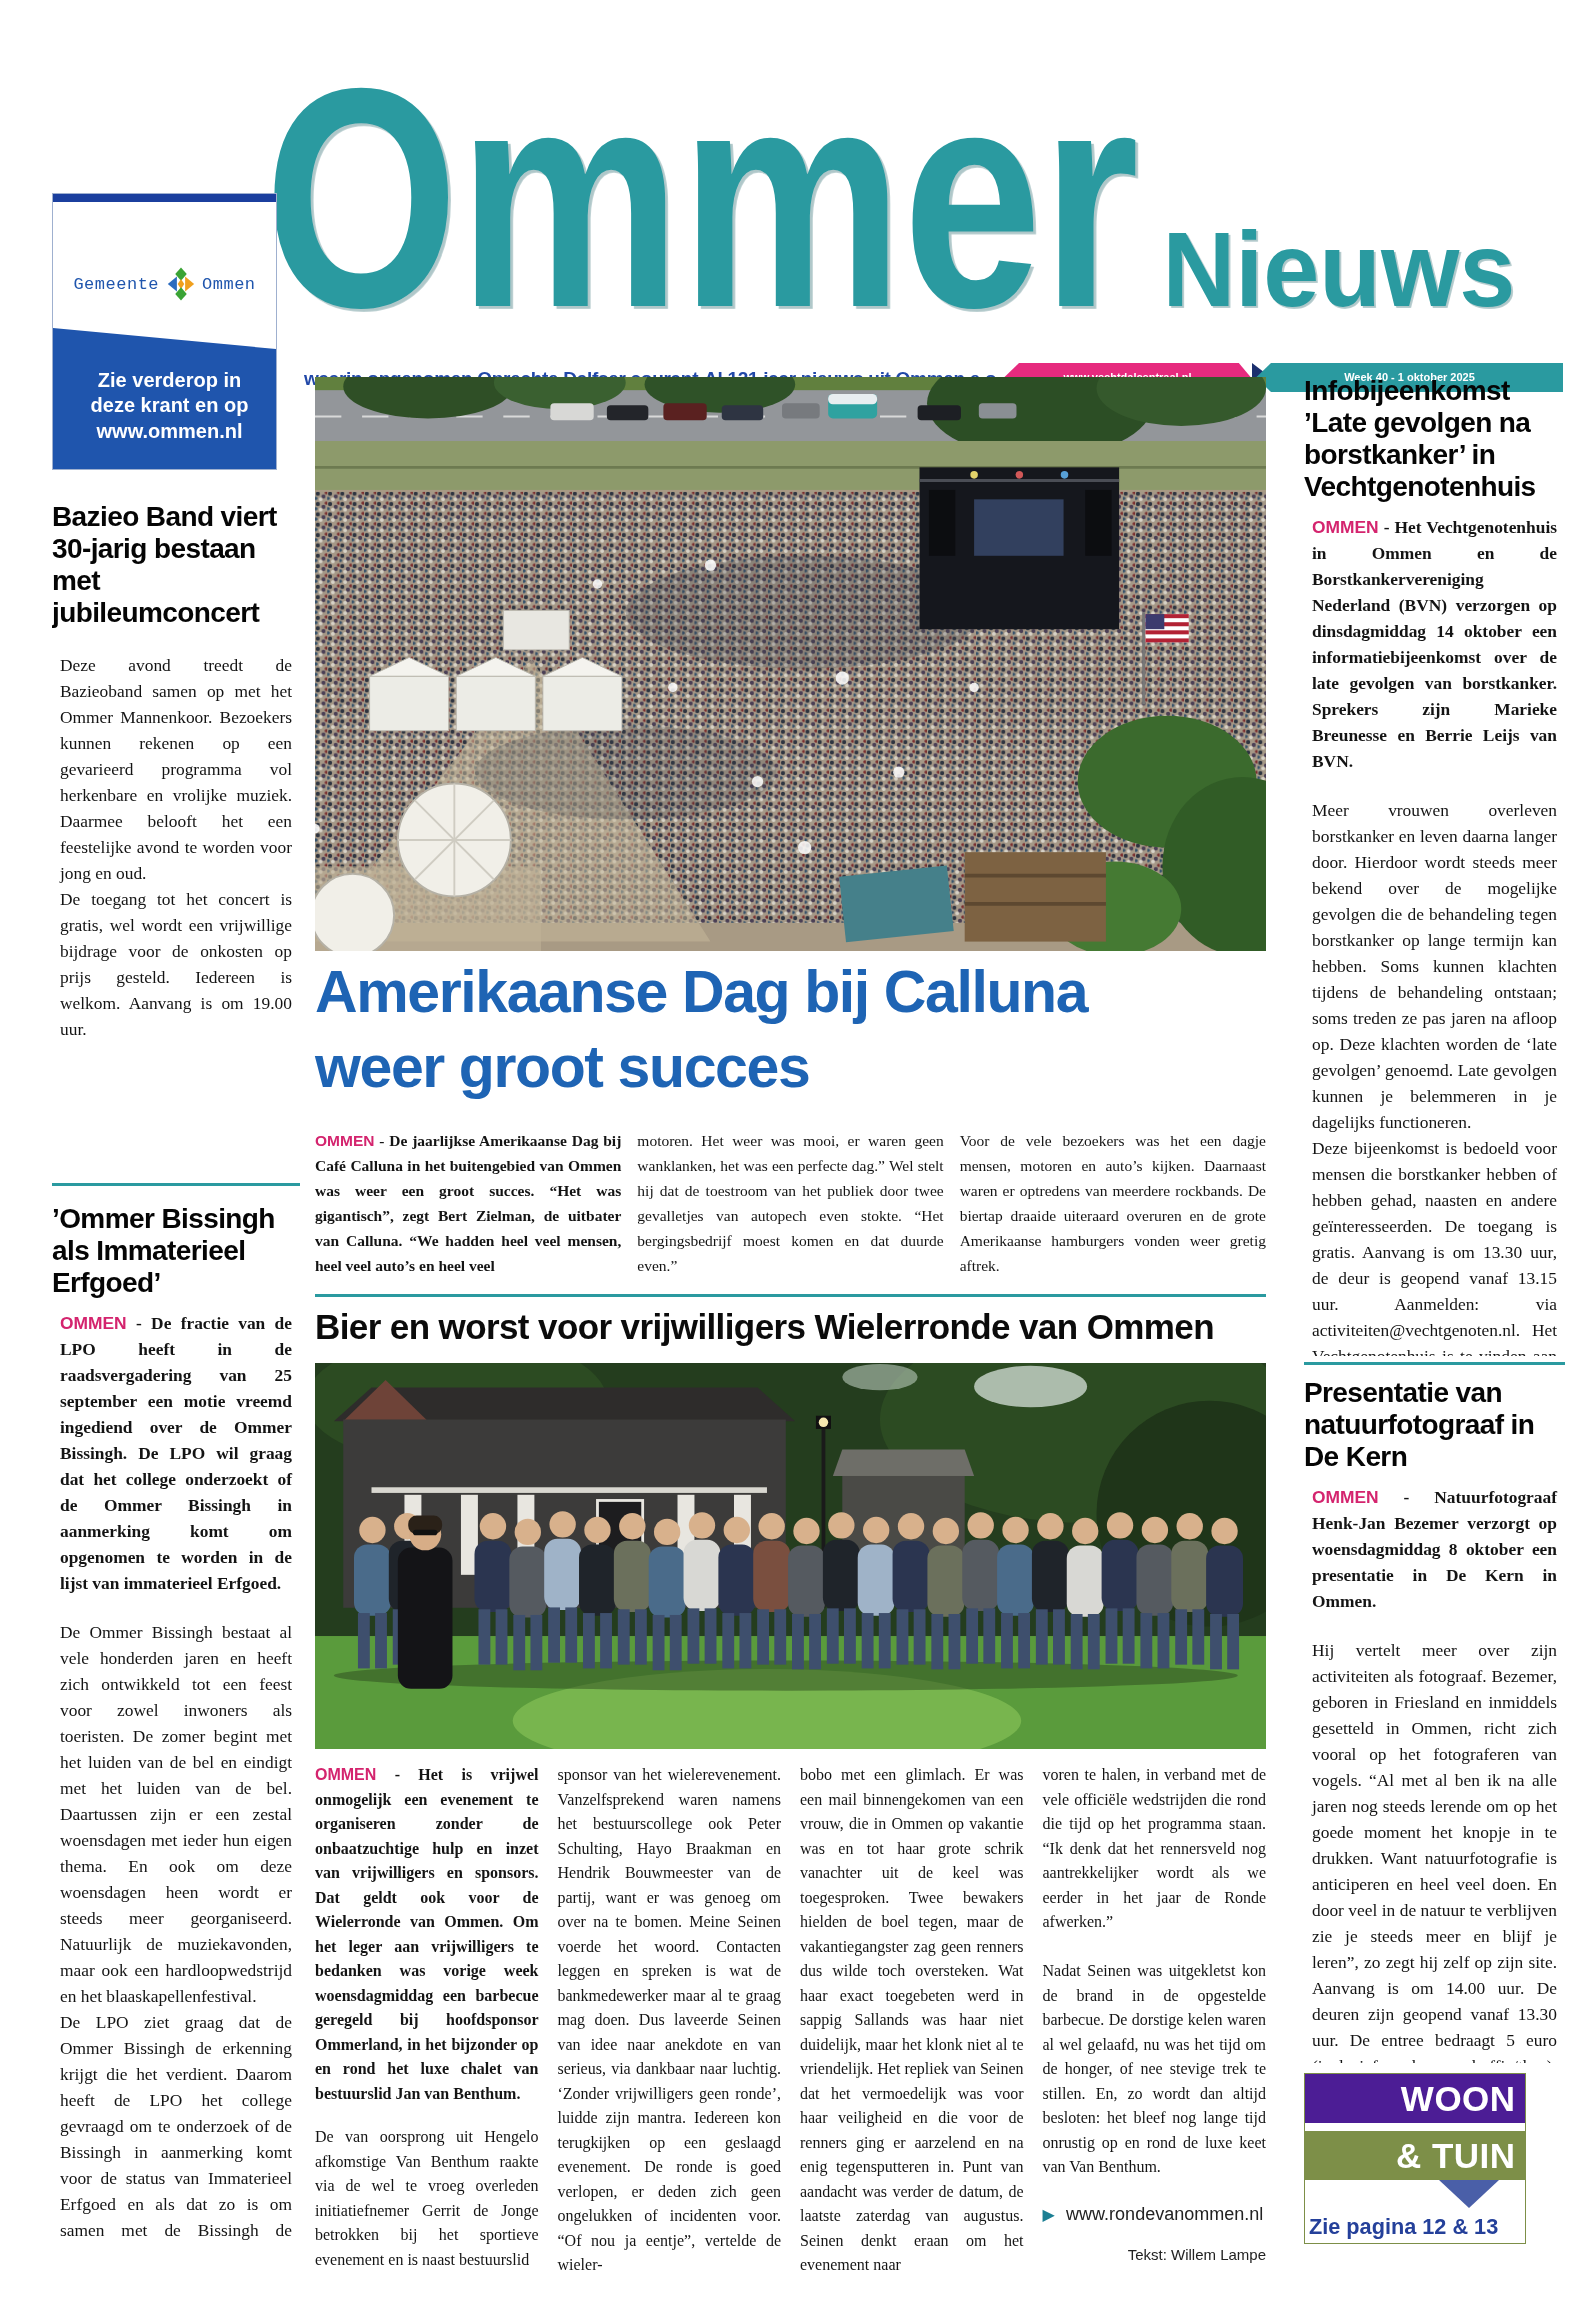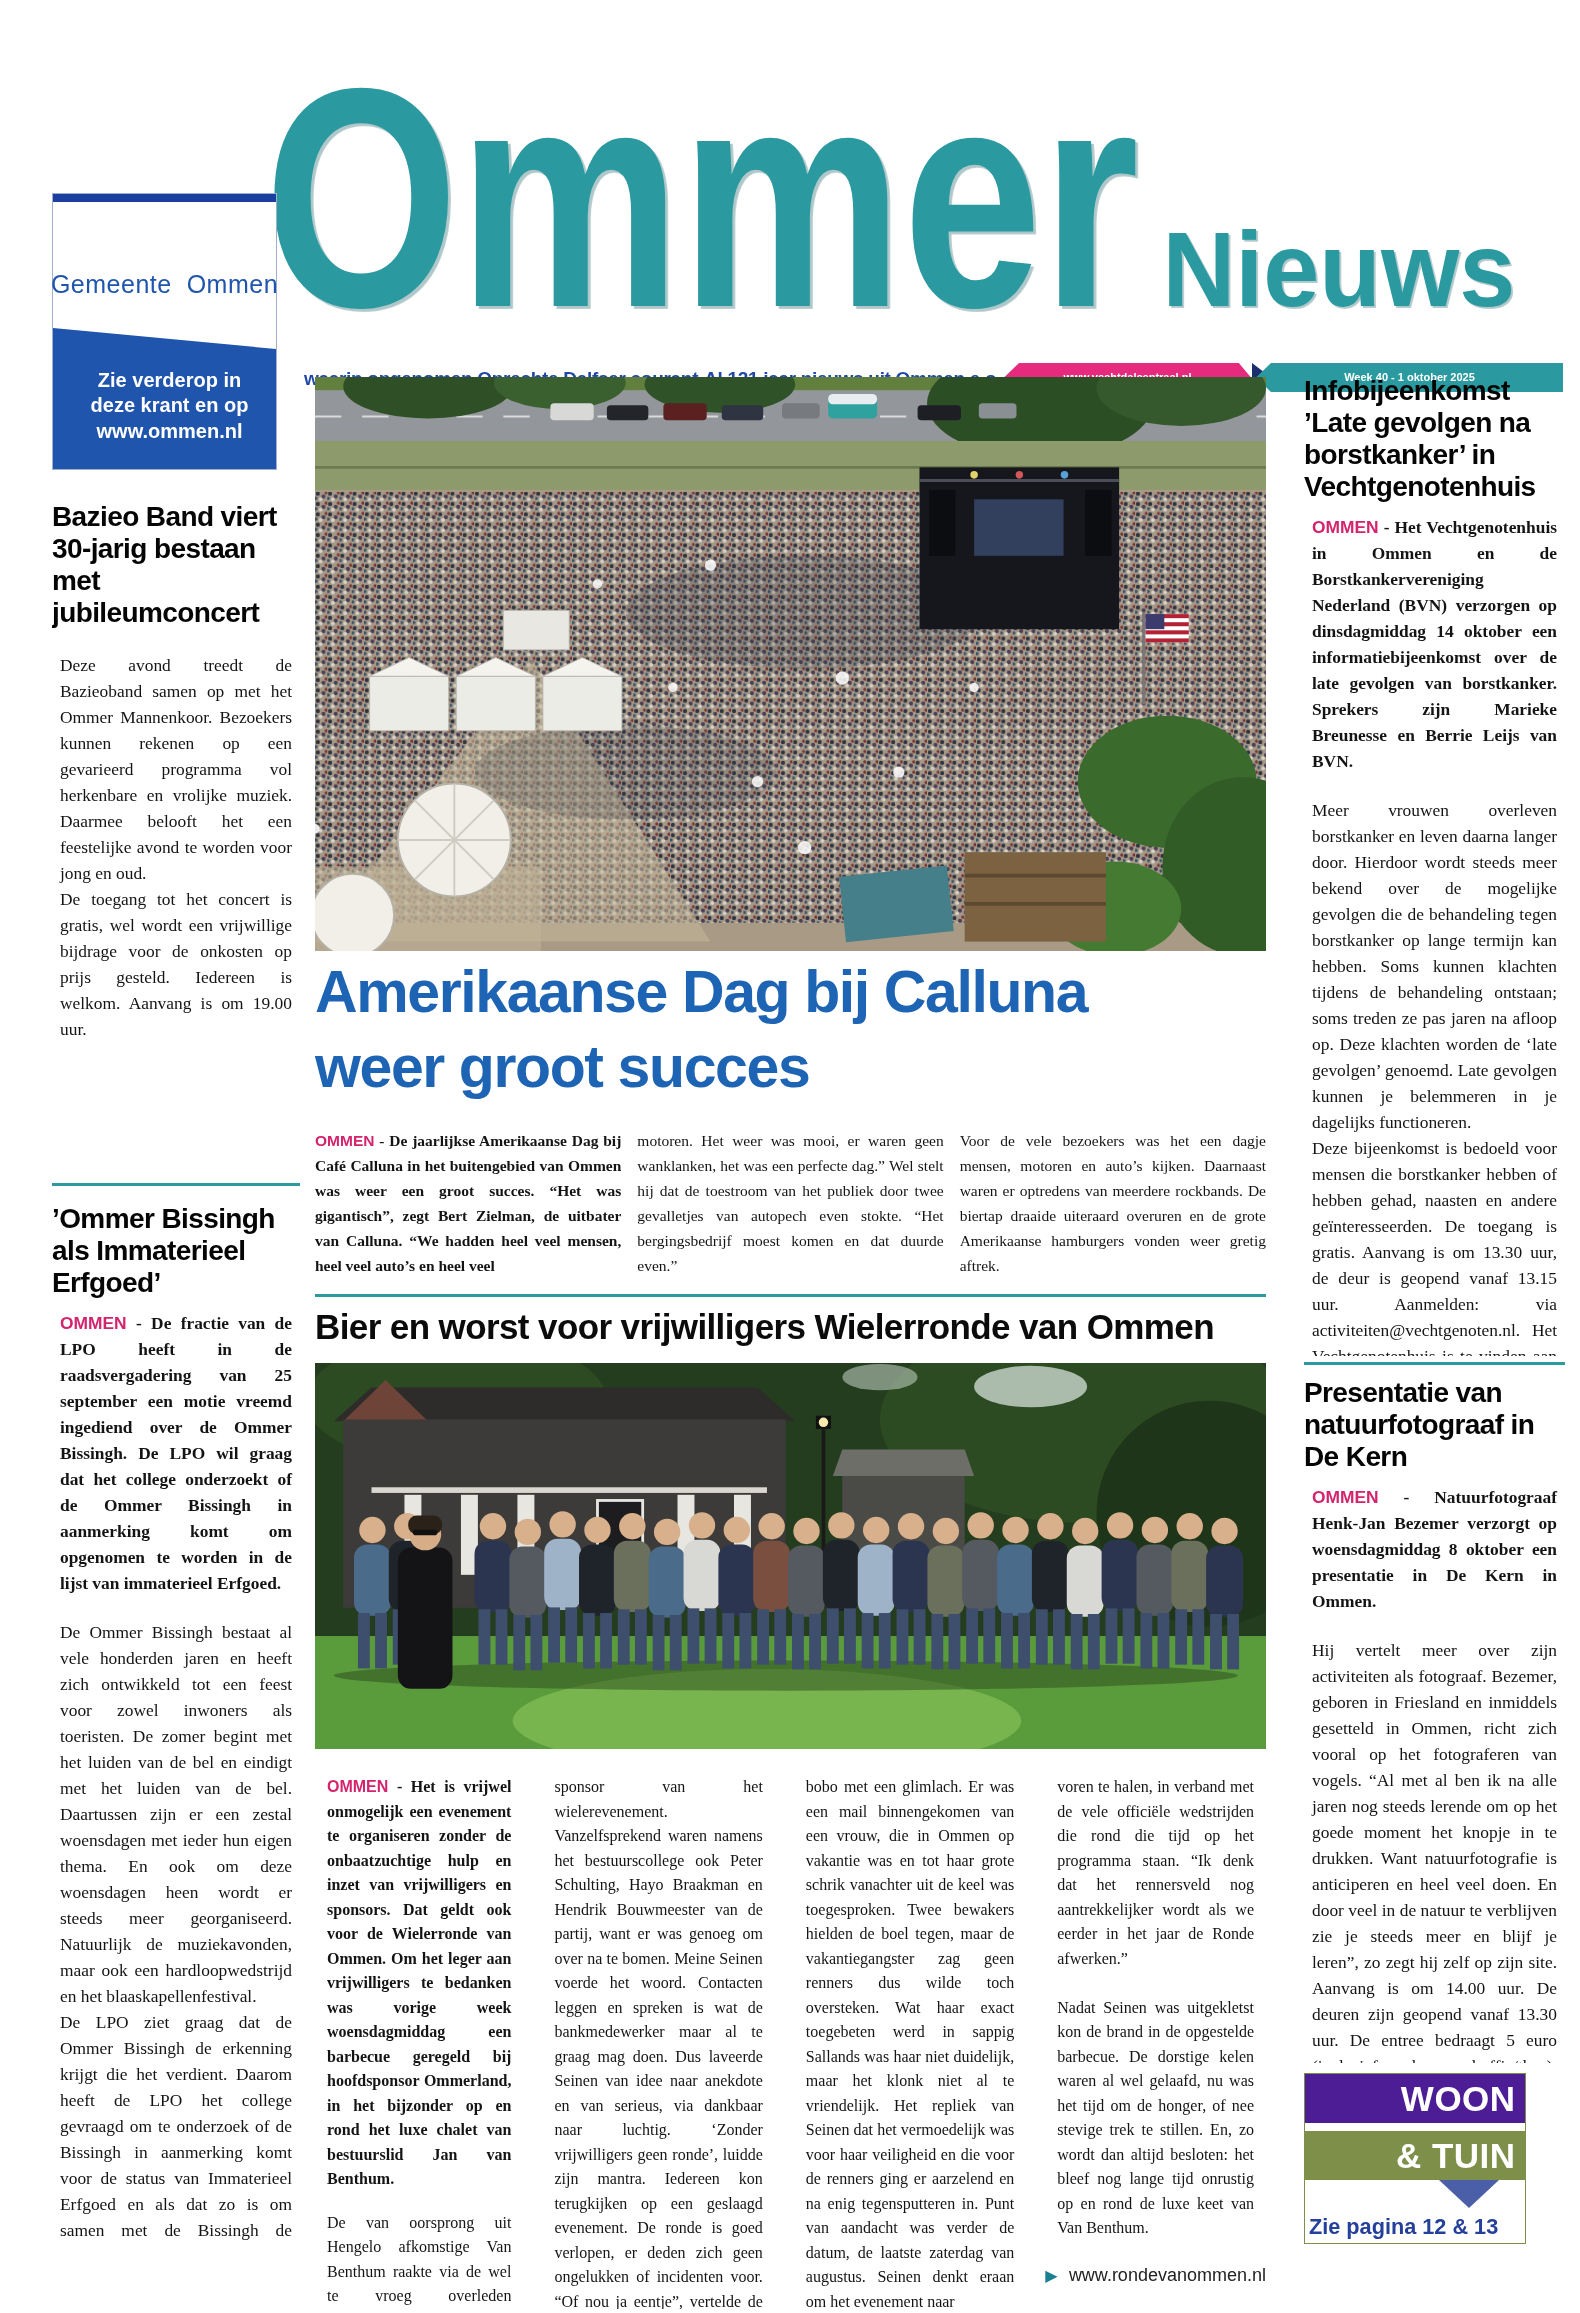--- a/index.html
+++ b/index.html
@@ -10,42 +10,42 @@
          font-size:28px;line-height:32px;letter-spacing:-0.6px;margin:0 0 11.3px 0;}
   .main-h{position:absolute;left:315px;top:955px;width:951px;margin:0;
           font-family:"Liberation Sans", sans-serif;font-weight:bold;color:#1e64b4;
           font-size:59px;line-height:75px;letter-spacing:-1.4px;white-space:pre-line;}
   .h2black{position:absolute;left:315px;top:1307px;width:951px;margin:0;
           font-family:"Liberation Sans", sans-serif;font-weight:bold;color:#0b0b0b;
           font-size:35px;line-height:40px;letter-spacing:-0.6px;}
   
   .btxt{font-size:17.4px;line-height:26px;text-align:justify;margin:8px;}
   .ctxt{font-size:15.5px;line-height:25px;text-align:justify;margin:0;}
-  .dtxt{font-size:16px;line-height:24.5px;text-align:justify;margin:12px;}
+  .dtxt{font-size:16px;line-height:24.5px;text-align:justify;margin:0;}
   .pre{white-space:pre-line;}
   .lede{font-weight:bold;}
   .dl{font-family:"Liberation Sans", sans-serif;font-weight:bold;color:#d4246e;}
   .gap-top{margin-top:22.6px;}
   .abs{position:absolute;}
   .clip{overflow:hidden;}
   .rule{position:absolute;height:2.8px;background:#2a9aa0;}
   
   .tagline{position:absolute;top:365px;font-family:"Liberation Sans", sans-serif;
            font-weight:bold;color:#2148a8;font-size:19px;line-height:28px;letter-spacing:-0.3px;}
   .ribbon{position:absolute;top:363px;height:29px;color:#fff;text-align:center;
           font-family:"Liberation Sans", sans-serif;font-weight:bold;font-size:11px;line-height:29px;}
   .ribbon-pink{background:#e62a7e;clip-path:polygon(15px 0,calc(100% - 12.2px) 0,100% 50%,calc(100% - 12.2px) 100%,15px 100%,0 50%);}
   .ribbon-teal{background:#2a9aa0;clip-path:polygon(15px 0,100% 0,100% 100%,15px 100%,0 50%);}
   .ribbon-shadow{position:absolute;top:363px;width:19px;height:29px;background:#1b2f6e;
           clip-path:polygon(0 0,100% 50%,0 100%);}
   
   .gemeente{position:absolute;left:52px;top:193px;width:223px;height:275px;border:0.9px solid #9fb0cf;background:#fff;}
   .g-topbar{position:absolute;left:0;top:0;right:0;height:7.5px;background:#1b3f9e;}
   .g-brand{position:absolute;left:0;top:73px;width:100%;display:flex;align-items:center;justify-content:center;gap:7.5px;
-           font-family:Liberation Sans, sans-serif;color:#1f55ad;font-size:25px;font-weight:500;letter-spacing:0.5px;}
+           font-family:Liberation Mono, monospace;color:#1f55ad;font-size:17px;font-weight:500;letter-spacing:0.5px;}
   .g-blue{position:absolute;left:0;right:0;top:121px;bottom:0;background:#1f55ad;
           clip-path:polygon(0 13px,100% 34px,100% 100%,0 100%);}
   .g-msg{position:absolute;left:10px;right:0;top:174px;text-align:center;color:#fff;
          font-family:"Liberation Sans", sans-serif;font-weight:bold;font-size:20px;line-height:25.4px;white-space:pre-line;}
   
   .link-row{display:flex;align-items:center;gap:11.3px;margin-top:24.5px;
             font-family:"Liberation Sans", sans-serif;font-size:18px;color:#222;}
   .tri{color:#1b7f93;font-size:16px;}
   .credit{margin-top:21px;text-align:right;font-family:"Liberation Sans", sans-serif;font-size:15px;color:#222;}
   

